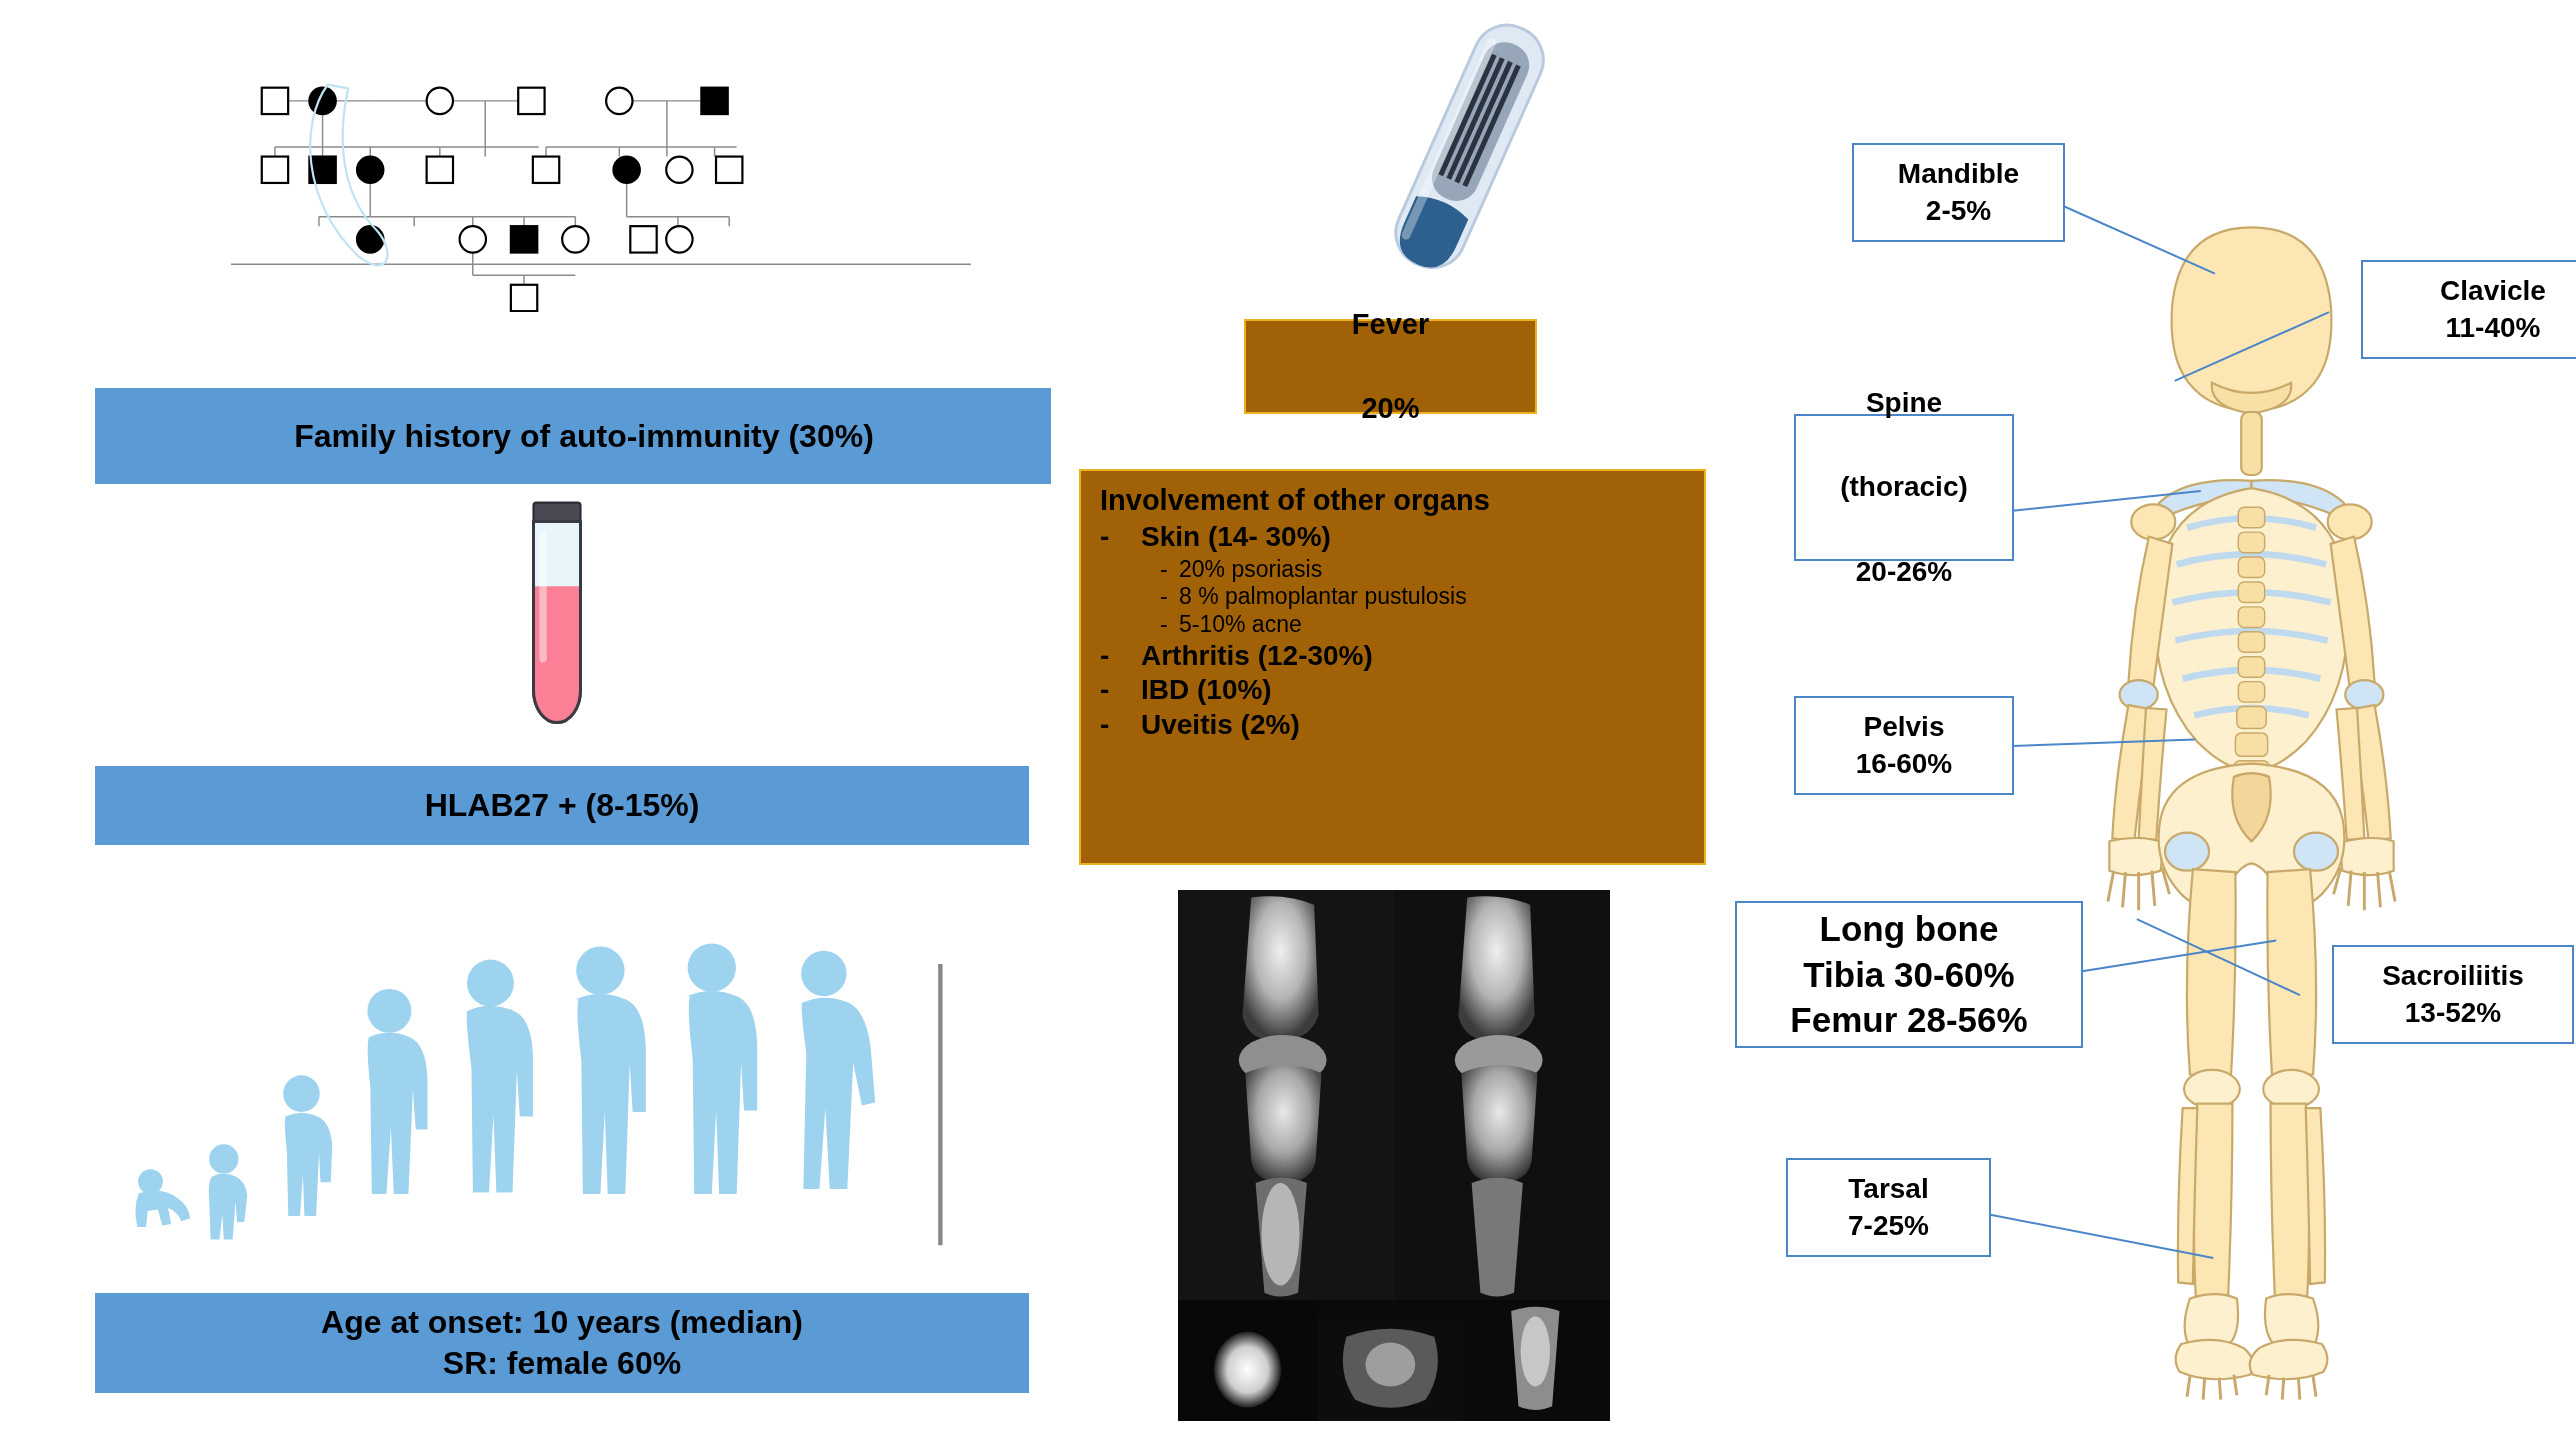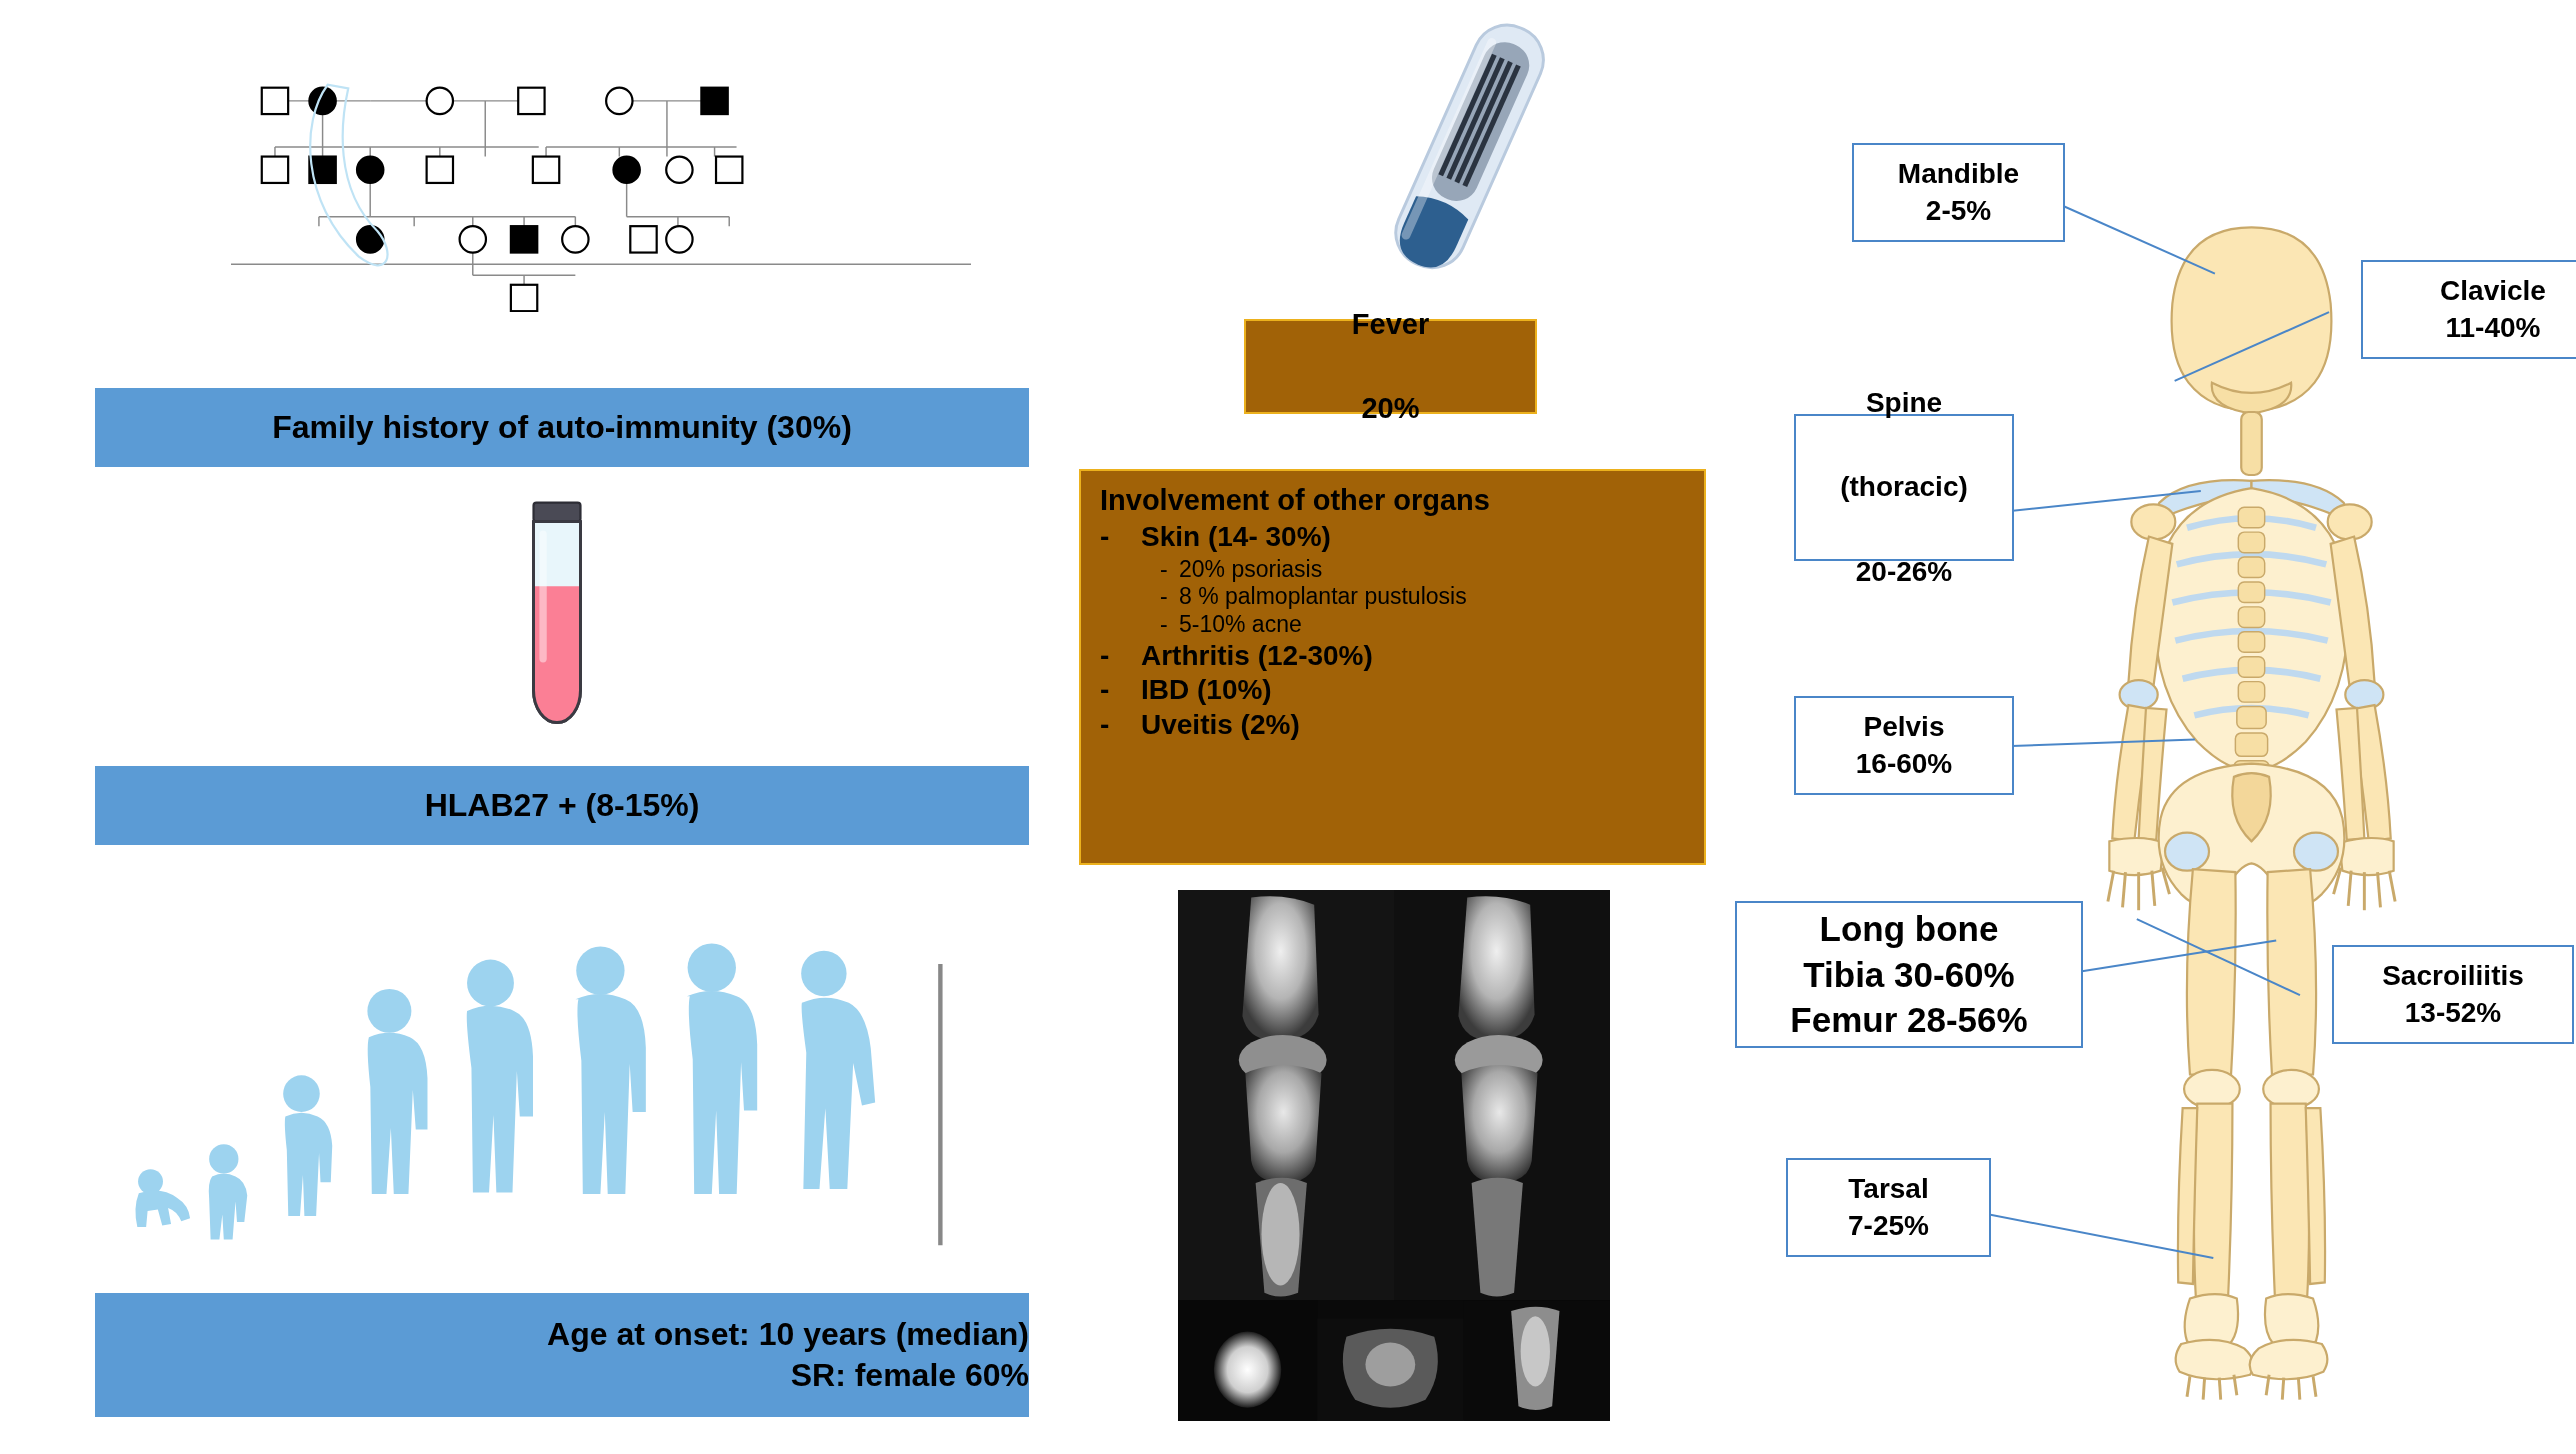--- a/index.html
+++ b/index.html
@@ -53,31 +53,31 @@
     transform-origin: 0 50%;
     height: 2.2px;
   }
 
   
   #col1 { left: 0; top: 0; width: 982px; height: 1455px; }
 
   #pedigree-wrap { left: 169px; top: 70px; width: 740px; height: 242px; }
 
   #family-history-bar {
-    left: 33px; top: 388px; width: 934px; height: 79px;
+    left: 33px; top: 388px; width: 934px; height: 96px;
     font-size: 32px;
+    padding-left: 22px;
   }
   #hlab27-bar {
     left: 33px; top: 766px; width: 934px; height: 79px;
     font-size: 32px;
   }
   #age-onset-bar {
-    left: 33px; top: 1293px; width: 934px; height: 124px;
+    left: 33px; top: 1293px; width: 934px; height: 100px;
     font-size: 32px;
-    align-items: flex-end;
   }
   #tube-wrap { left: 429px; top: 498px; width: 132px; height: 235px; }
   #ages-wrap { left: 59px; top: 879px; width: 887px; height: 381px; }
 
   
   #thermo-wrap { left: 1312px; top: 7.3px; width: 242px; height: 293px; }
 
   #fever-box {
     left: 1213px; top: 319px; width: 293px; height: 95px;
     display: flex; flex-direction: column; align-items: center; justify-content: center;

